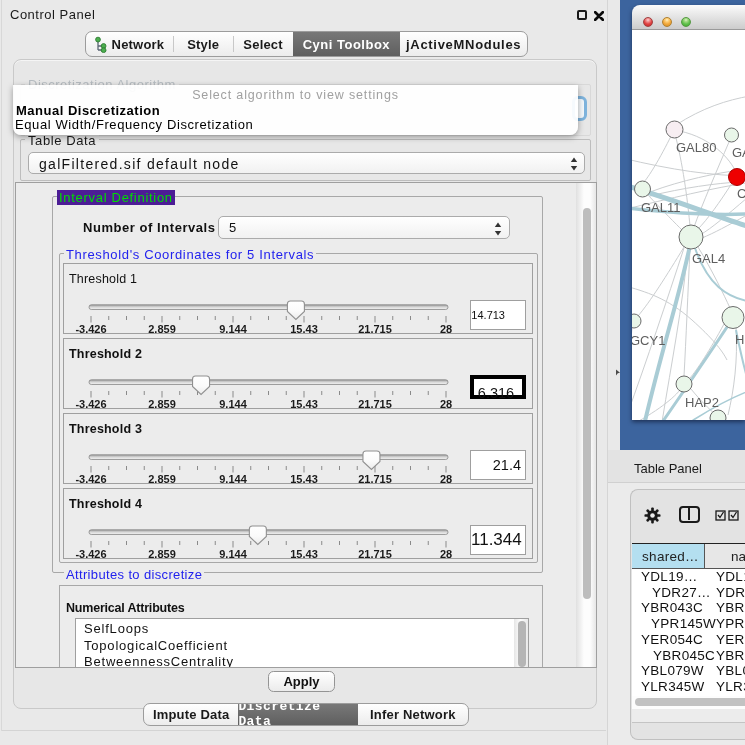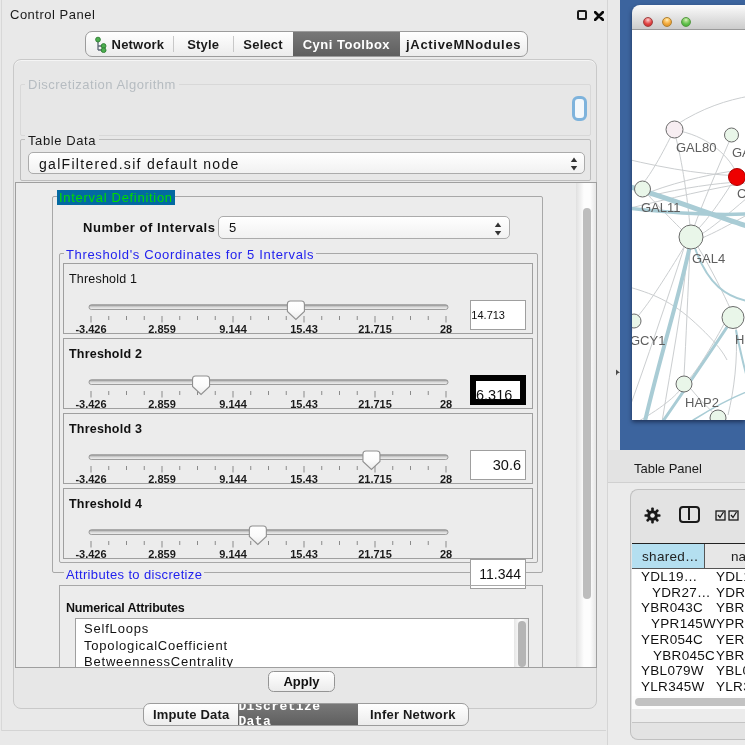--- a/index.html
+++ b/index.html
@@ -57,21 +57,21 @@
       <path d="M4 13.5 L7.2 9 L0.8 9 Z" fill="#333"></path>
     </svg>
   </div>
 
   <div class="abs" style="left:15px; top:182px; width:582px; height:486px; border:1px solid #9f9f9f; background:#ececec;"></div>
 
   <div class="abs" style="left:576px; top:183px; width:20px; height:484px; background:linear-gradient(90deg,#e0e0e0,#fdfdfd 40%,#fdfdfd 70%,#e6e6e6);"></div>
   <div class="abs" style="left:583px; top:208px; width:8px; height:391px; background:#bdbdbd; border-radius:4px;"></div>
 
   <div class="abs" style="left:52px; top:196px; width:491px; height:377px; border:1px solid #a8a8a8; border-radius:2px;"></div>
-  <div class="abs" style="left:57px; top:190px; font-size:13px; color:#00dd00; background:#0369a1; padding:0 2px; letter-spacing:0.7px;">Interval Definition</div>
+  <div class="abs" style="left:57px; top:190px; font-size:13px; color:#00dd00; background:#4c1d95; padding:0 2px; letter-spacing:0.7px;">Interval Definition</div>
 
   <div class="abs" style="left:83px; top:220px; font-size:13px; font-weight:bold; color:#111; letter-spacing:0.55px;">Number of Intervals</div>
 
   <div class="abs" style="left:218px; top:216px; width:292px; height:23px; background:linear-gradient(#ffffff,#f1f1f1); border:1px solid #ababab; border-radius:5px;">
     <div class="abs" style="left:10px; top:3px; font-size:13px; color:#111;">5</div>
     <svg class="abs" style="right:7px; top:4.5px;" width="8" height="14" viewBox="0 0 8 14">
       <path d="M4 0.5 L7.2 5 L0.8 5 Z" fill="#333"></path>
       <path d="M4 13.5 L7.2 9 L0.8 9 Z" fill="#333"></path>
     </svg>
   </div>
@@ -140,21 +140,21 @@
         <line x1="428.25" y1="51" x2="428.25" y2="55" stroke="#8a8a8a" stroke-width="1"></line>
         <line x1="446" y1="51" x2="446" y2="57.5" stroke="#8a8a8a" stroke-width="1"></line>
         <text x="91" y="67.5" text-anchor="middle" font-size="11" font-weight="bold" fill="#1a1a1a">-3.426</text>
         <text x="162" y="67.5" text-anchor="middle" font-size="11" font-weight="bold" fill="#1a1a1a">2.859</text>
         <text x="233" y="67.5" text-anchor="middle" font-size="11" font-weight="bold" fill="#1a1a1a">9.144</text>
         <text x="304" y="67.5" text-anchor="middle" font-size="11" font-weight="bold" fill="#1a1a1a">15.43</text>
         <text x="375" y="67.5" text-anchor="middle" font-size="11" font-weight="bold" fill="#1a1a1a">21.715</text>
         <text x="446" y="67.5" text-anchor="middle" font-size="11" font-weight="bold" fill="#1a1a1a">28</text>
     <path d="M192.54932221727233,39 L192.54932221727233,46.5 L201.04932221727233,54.5 L209.54932221727233,46.5 L209.54932221727233,39 Q209.54932221727233,36 206.54932221727233,36 L195.54932221727233,36 Q192.54932221727233,36 192.54932221727233,39 Z" fill="url(#thumbgrad)" stroke="#909090" stroke-width="1.1"></path>
   </svg>
-      <div class="abs" style="left:470px; top:375px; width:56px; height:30px; background:#fff; border:6px solid #000000; font-size:14.5px; color:#111; text-align:left; line-height:28px; padding-right:4px;">6.316</div>
+      <div class="abs" style="left:470px; top:375px; width:56px; height:24px; background:#fff; border:4px solid #000000; font-size:14.5px; color:#111; text-align:center; line-height:28px; padding-right:4px;">6.316</div>
       <div class="abs" style="left:63px; top:413px; width:470px; height:70.5px; border:1px solid #9f9f9f; background:#ececec;"></div>
       <div class="abs" style="left:69px; top:422px; font-size:12.5px; font-weight:bold; color:#111; letter-spacing:0.2px;">Threshold 3</div>
       <svg class="abs" style="left:0px; top:415px;" width="540" height="72" viewBox="0 0 540 72">
     <rect x="89" y="39.8" width="359" height="4.7" rx="2.3" fill="url(#trackgrad)" stroke="#888" stroke-width="0.8"></rect>
     <line x1="91" y1="51" x2="91" y2="57.5" stroke="#8a8a8a" stroke-width="1"></line>
         <line x1="108.75" y1="51" x2="108.75" y2="55" stroke="#8a8a8a" stroke-width="1"></line>
         <line x1="126.5" y1="51" x2="126.5" y2="55" stroke="#8a8a8a" stroke-width="1"></line>
         <line x1="144.25" y1="51" x2="144.25" y2="55" stroke="#8a8a8a" stroke-width="1"></line>
         <line x1="162" y1="51" x2="162" y2="57.5" stroke="#8a8a8a" stroke-width="1"></line>
         <line x1="179.75" y1="51" x2="179.75" y2="55" stroke="#8a8a8a" stroke-width="1"></line>
@@ -174,21 +174,21 @@
         <line x1="428.25" y1="51" x2="428.25" y2="55" stroke="#8a8a8a" stroke-width="1"></line>
         <line x1="446" y1="51" x2="446" y2="57.5" stroke="#8a8a8a" stroke-width="1"></line>
         <text x="91" y="67.5" text-anchor="middle" font-size="11" font-weight="bold" fill="#1a1a1a">-3.426</text>
         <text x="162" y="67.5" text-anchor="middle" font-size="11" font-weight="bold" fill="#1a1a1a">2.859</text>
         <text x="233" y="67.5" text-anchor="middle" font-size="11" font-weight="bold" fill="#1a1a1a">9.144</text>
         <text x="304" y="67.5" text-anchor="middle" font-size="11" font-weight="bold" fill="#1a1a1a">15.43</text>
         <text x="375" y="67.5" text-anchor="middle" font-size="11" font-weight="bold" fill="#1a1a1a">21.715</text>
         <text x="446" y="67.5" text-anchor="middle" font-size="11" font-weight="bold" fill="#1a1a1a">28</text>
     <path d="M362.9438999554509,39 L362.9438999554509,46.5 L371.4438999554509,54.5 L379.9438999554509,46.5 L379.9438999554509,39 Q379.9438999554509,36 376.9438999554509,36 L365.9438999554509,36 Q362.9438999554509,36 362.9438999554509,39 Z" fill="url(#thumbgrad)" stroke="#909090" stroke-width="1.1"></path>
   </svg>
-      <div class="abs" style="left:470px; top:450px; width:56px; height:30px; background:#fff; border:1px solid #9f9f9f; font-size:14.5px; color:#111; text-align:right; line-height:28px; padding-right:4px;">30.6</div>
+      <div class="abs" style="left:470px; top:450px; width:56px; height:30px; background:#fff; border:1px solid #9f9f9f; font-size:14.5px; color:#111; text-align:right; line-height:28px; padding-right:4px;">21.4</div>
       <div class="abs" style="left:63px; top:488px; width:470px; height:70.5px; border:1px solid #9f9f9f; background:#ececec;"></div>
       <div class="abs" style="left:69px; top:497px; font-size:12.5px; font-weight:bold; color:#111; letter-spacing:0.2px;">Threshold 4</div>
       <svg class="abs" style="left:0px; top:490px;" width="540" height="72" viewBox="0 0 540 72">
     <rect x="89" y="39.8" width="359" height="4.7" rx="2.3" fill="url(#trackgrad)" stroke="#888" stroke-width="0.8"></rect>
     <line x1="91" y1="51" x2="91" y2="57.5" stroke="#8a8a8a" stroke-width="1"></line>
         <line x1="108.75" y1="51" x2="108.75" y2="55" stroke="#8a8a8a" stroke-width="1"></line>
         <line x1="126.5" y1="51" x2="126.5" y2="55" stroke="#8a8a8a" stroke-width="1"></line>
         <line x1="144.25" y1="51" x2="144.25" y2="55" stroke="#8a8a8a" stroke-width="1"></line>
         <line x1="162" y1="51" x2="162" y2="57.5" stroke="#8a8a8a" stroke-width="1"></line>
         <line x1="179.75" y1="51" x2="179.75" y2="55" stroke="#8a8a8a" stroke-width="1"></line>
@@ -208,21 +208,21 @@
         <line x1="428.25" y1="51" x2="428.25" y2="55" stroke="#8a8a8a" stroke-width="1"></line>
         <line x1="446" y1="51" x2="446" y2="57.5" stroke="#8a8a8a" stroke-width="1"></line>
         <text x="91" y="67.5" text-anchor="middle" font-size="11" font-weight="bold" fill="#1a1a1a">-3.426</text>
         <text x="162" y="67.5" text-anchor="middle" font-size="11" font-weight="bold" fill="#1a1a1a">2.859</text>
         <text x="233" y="67.5" text-anchor="middle" font-size="11" font-weight="bold" fill="#1a1a1a">9.144</text>
         <text x="304" y="67.5" text-anchor="middle" font-size="11" font-weight="bold" fill="#1a1a1a">15.43</text>
         <text x="375" y="67.5" text-anchor="middle" font-size="11" font-weight="bold" fill="#1a1a1a">21.715</text>
         <text x="446" y="67.5" text-anchor="middle" font-size="11" font-weight="bold" fill="#1a1a1a">28</text>
     <path d="M249.34751479666517,39 L249.34751479666517,46.5 L257.84751479666517,54.5 L266.34751479666517,46.5 L266.34751479666517,39 Q266.34751479666517,36 263.34751479666517,36 L252.34751479666517,36 Q249.34751479666517,36 249.34751479666517,39 Z" fill="url(#thumbgrad)" stroke="#909090" stroke-width="1.1"></path>
   </svg>
-      <div class="abs" style="left:470px; top:525px; width:56px; height:30px; background:#fff; border:1px solid #9f9f9f; font-size:14px; color:#111; text-align:right; line-height:28px; padding-right:4px;margin-top:34px;">11.344</div>
+      <div class="abs" style="left:470px; top:525px; width:56px; height:30px; background:#fff; border:1px solid #9f9f9f; font-size:17px; color:#111; text-align:right; line-height:28px; padding-right:4px;">11.344</div>
     </div>
 
   <div class="abs" style="left:59px; top:585px; width:484px; height:82px; border:1px solid #a8a8a8; border-bottom:none;"></div>
   <div class="abs" style="left:64px; top:567px; font-size:13px; color:#2222ee; background:#ececec; padding:0 2px; letter-spacing:0.35px;">Attributes to discretize</div>
   <div class="abs" style="left:66px; top:601px; font-size:12.5px; font-weight:bold; color:#111; letter-spacing:-0.2px;">Numerical Attributes</div>
 
   <div class="abs" style="left:75px; top:618px; width:454px; height:49px; background:#fff; border:1px solid #9f9f9f; border-bottom:none; overflow:hidden;">
     <div style="font-size:13px; color:#111; letter-spacing:0.8px; padding:2px 0 0 8px; line-height:16.5px;">SelfLoops<br>TopologicalCoefficient<br>BetweennessCentrality</div>
   </div>
 
@@ -230,20 +230,25 @@
   <div class="abs" style="left:518px; top:621px; width:8px; height:46px; background:#b5b5b5; border-radius:4px;"></div>
 
   <div class="abs" style="left:268px; top:670.5px; width:67px; height:21px; background:linear-gradient(#ffffff,#ebebeb); border:1px solid #949494; border-radius:5.5px; text-align:center; font-size:13px; font-weight:bold; color:#111; line-height:19px;">Apply</div>
 
   <div class="abs" style="left:143px; top:703px; width:326px; height:22.5px; background:linear-gradient(#ffffff,#ececec); border:1px solid #9c9c9c; border-radius:7px; overflow:hidden; display:flex; font-size:13px; font-weight:bold; color:#1a1a1a; letter-spacing:0.2px;">
     <div style="width:95px; display:flex; align-items:center; justify-content:center;">Impute Data</div>
     <div style="width:120px; display:flex; align-items:center; justify-content:center; background:linear-gradient(#787878,#5f5f5f); color:#fff; letter-spacing:0.4px;font-family:Liberation Mono, monospace;">Discretize Data</div>
     <div style="width:111px; display:flex; align-items:center; justify-content:center;">Infer Network</div>
   </div>
 
+  <div class="abs" style="left:13px; top:85px; width:565px; height:50px; background:rgba(255,255,255,0.93); border-radius:0 0 8px 8px; box-shadow:0 2px 6px rgba(0,0,0,0.35);">
+    <div class="abs" style="left:0; top:3px; width:100%; text-align:center; font-size:12.5px; color:#a0a0a0; letter-spacing:0.85px;">Select algorithm to view settings</div>
+    <div class="abs" style="left:3px; top:18px; font-size:13px; font-weight:bold; color:#000; letter-spacing:0.5px;">Manual Discretization</div>
+    <div class="abs" style="left:2px; top:32px; font-size:13px; color:#000; letter-spacing:0.6px;">Equal Width/Frequency Discretization</div>
+  </div>
 
   <svg class="abs" style="left:615px; top:369px;" width="6" height="7" viewBox="0 0 6 7">
     <path d="M1 6.5 L1 0.5 L5 3.8 L2.8 4.2 Z" fill="#4a4a4a"></path>
   </svg>
 </div>
 
 <div class="abs" style="left:620px; top:0; width:125px; height:450px; background:#3c649e;">
 
   <div class="abs" style="left:12px; top:5px; width:113px; height:415px; border-radius:8px 0 0 0; overflow:hidden; box-shadow:0 2px 4px rgba(0,0,20,0.5);">
     <div style="height:25px; background:linear-gradient(#fbfbfb,#cccccc); border-bottom:1px solid #9a9a9a; position:relative;">

